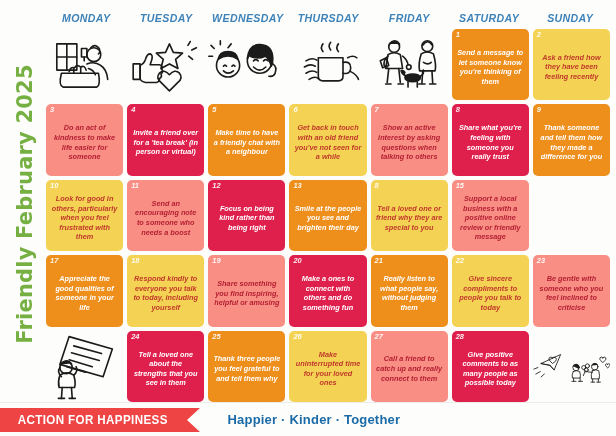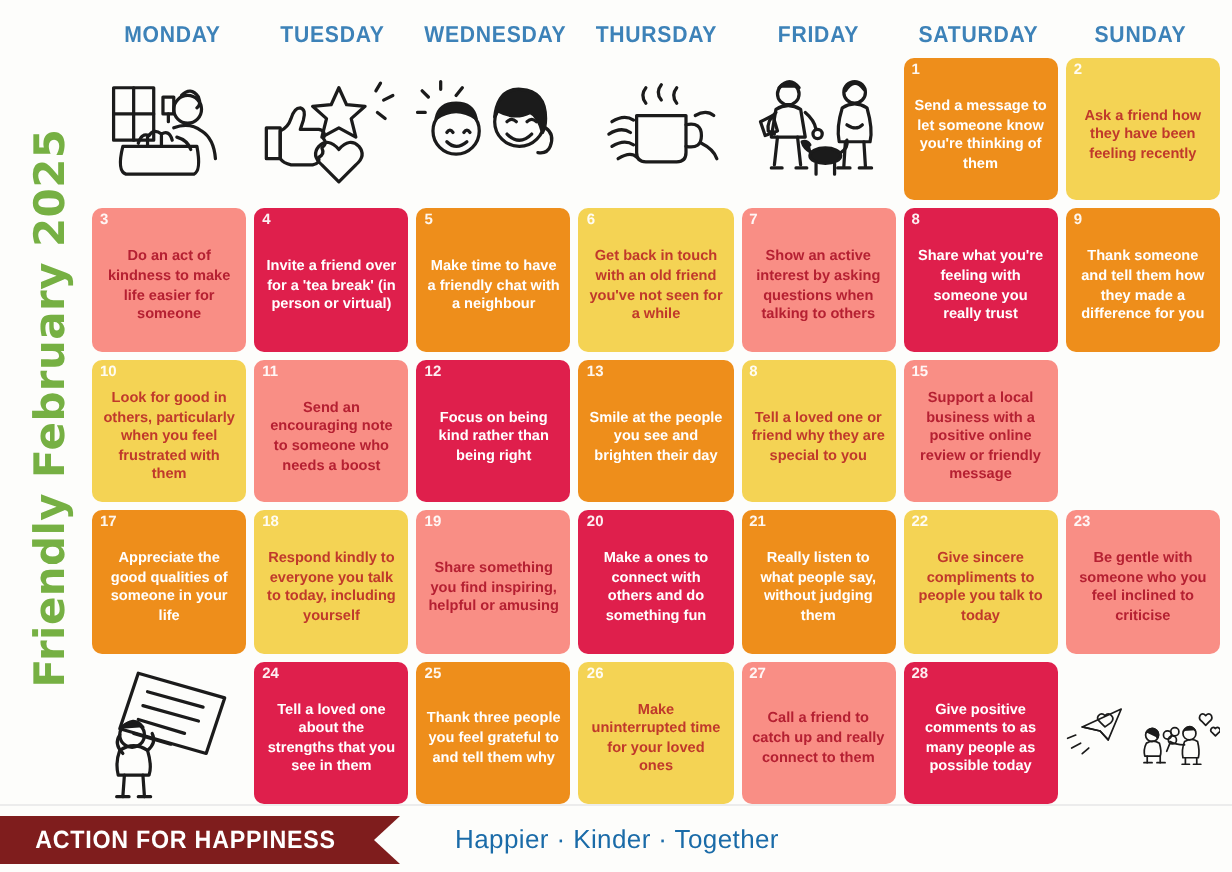--- a/index.html
+++ b/index.html
@@ -45,20 +45,21 @@
     font-size: 21px;
     letter-spacing: 0.2px;
   }
 
   
   .calendar {
     flex: 1 1 auto;
     display: flex;
     flex-direction: column;
     min-width: 0;
+    font-style: italic;
   }
 
   .dow-row {
     display: grid;
     grid-template-columns: repeat(7, 1fr);
     column-gap: 4px;
     padding: 6px 2px 5px 2px;
   }
   .dow {
     text-align: center;
@@ -140,21 +141,21 @@
     display: flex;
     align-items: center;
     position: relative;
     padding: 0;
     background: #fdfdfb;
     border-top: 1px solid #ececec;
   }
   .brand-banner {
     position: relative;
     height: 24px;
-    background: #7f1d1d;
+    background: #ef4444;
     display: flex;
     align-items: center;
     padding: 0 26px 0 12px;
     margin-left: 0;
     text-align: right;
   }
   .brand-banner::after {
     content: "";
     position: absolute;
     right: 0; top: 0;
@@ -168,21 +169,21 @@
     font-family: "Liberation Sans Narrow", "Liberation Sans", sans-serif;
     font-weight: bold;
     font-size: 12.5px;
     letter-spacing: 0.4px;
     transform: scaleX(0.93);
     white-space: nowrap;
   }
   .tagline {
     margin-left: 28px;
     color: #1A6BA8;
-    font-weight: normal;
+    font-weight: bold;
     font-size: 13px;
     letter-spacing: 0.2px;
     white-space: nowrap;
   }
 </style>
 </head>
 <body>
 
 <div id="page">
 

